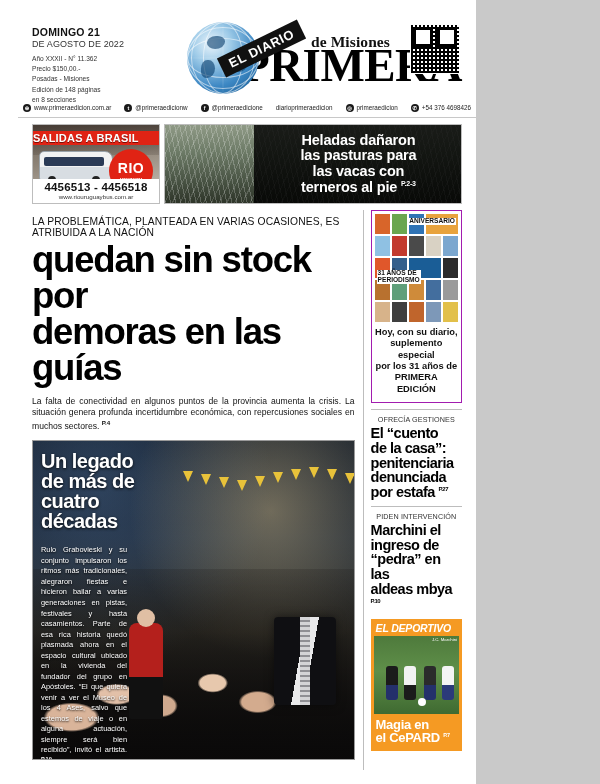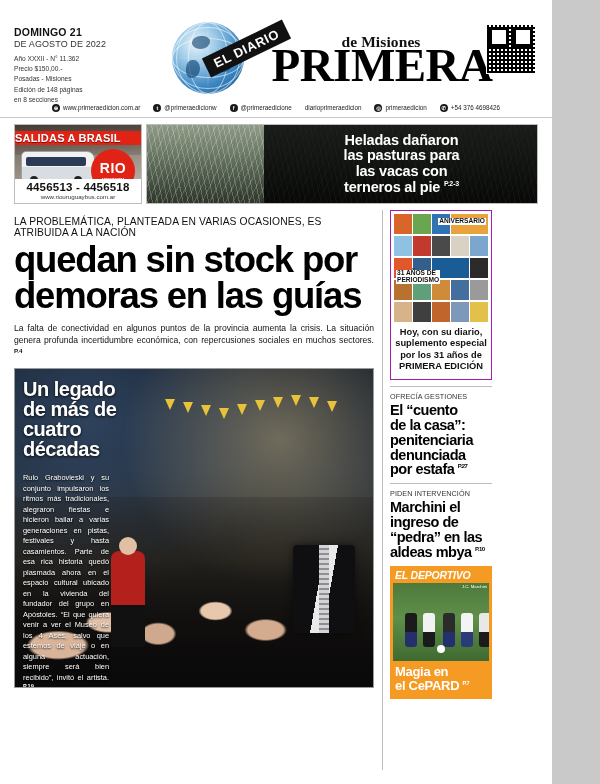--- a/index.html
+++ b/index.html
@@ -5,23 +5,24 @@
 <style>
   * { box-sizing: border-box; margin: 0; padding: 0; }
   html, body {
     width: 600px; height: 784px;
     background: #c9c9c9;
     font-family: "Liberation Sans", sans-serif;
     overflow: hidden;
   }
   .page {
     position: relative;
-    width: 552px; height: 784px;
+    width: 476px; height: 784px;
     background: #ffffff;
     overflow: hidden;
+    padding-left: 18px;
   }
 
   
   .masthead {
     position: relative;
     height: 98px;
     display: flex;
     align-items: flex-start;
     padding: 20px 14px 0 14px;
   }
@@ -299,21 +300,21 @@
   .aniv-mosaic i { display:block; }
   .aniv-label {
     position:absolute; font-weight:bold; color:#111; font-size:6.6px;
     background:#fff; padding: 0 1px; line-height:1.05;
   }
   .aniv-cap {
     text-align: center; font-size: 9.3px; font-weight: bold;
     line-height: 1.22; color: #111; padding: 5px 0 4px;
   }
   .side-rule { border-top: 1px solid #bdbdbd; margin: 6px 0 0; }
-  .side-kick { font-size: 7.2px; color: #333; padding: 5px 0 2px; letter-spacing: .1px; }
+  .side-kick { font-size: 7.2px; color: #333; padding: 5px 0 2px; letter-spacing: .1px; text-align: center; }
   .side-head {
     font-size: 14.5px; font-weight: bold; line-height: 1.02;
     letter-spacing: -.5px; color: #000;
   }
   .side-head .pg { font-size: 6px; font-weight: bold; vertical-align: super; }
 
   .sport { margin-top: 7px; background: #f59a23; padding: 3px; }
   .sport-tag {
     color: #fff; font-size: 10.5px; font-weight: bold; font-style: italic;
     letter-spacing: -.2px; padding: 0 0 2px 2px;

